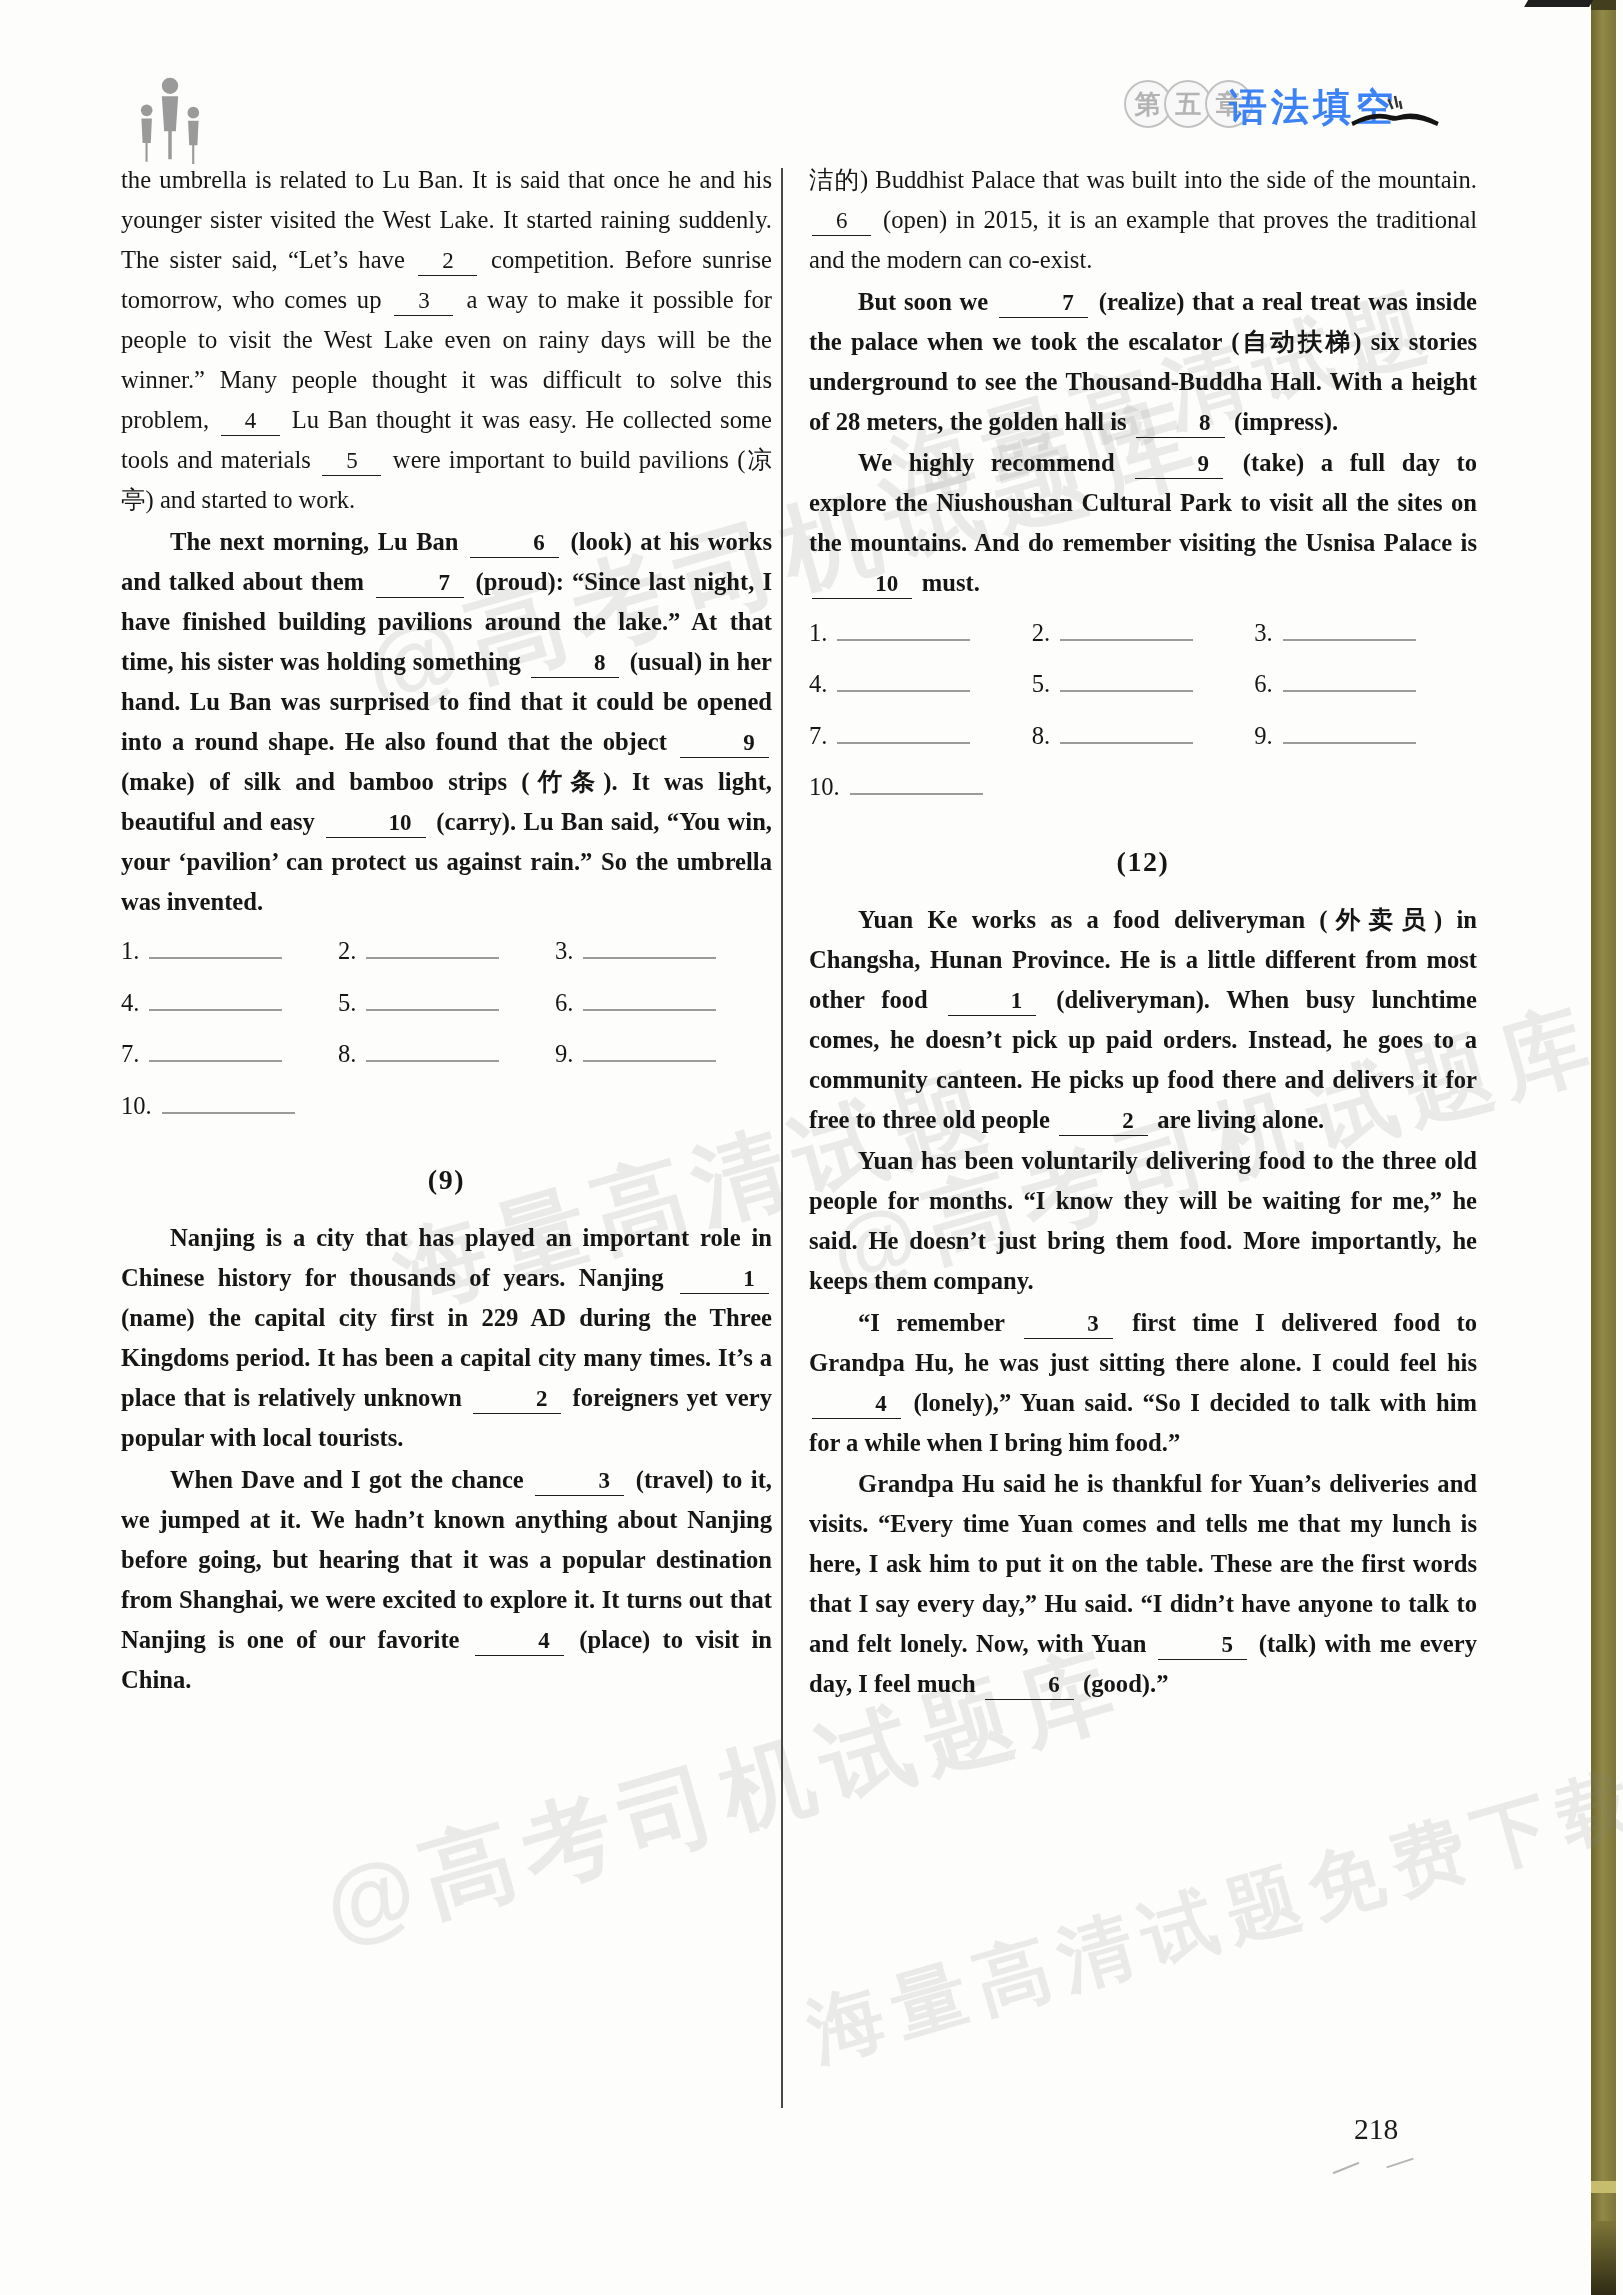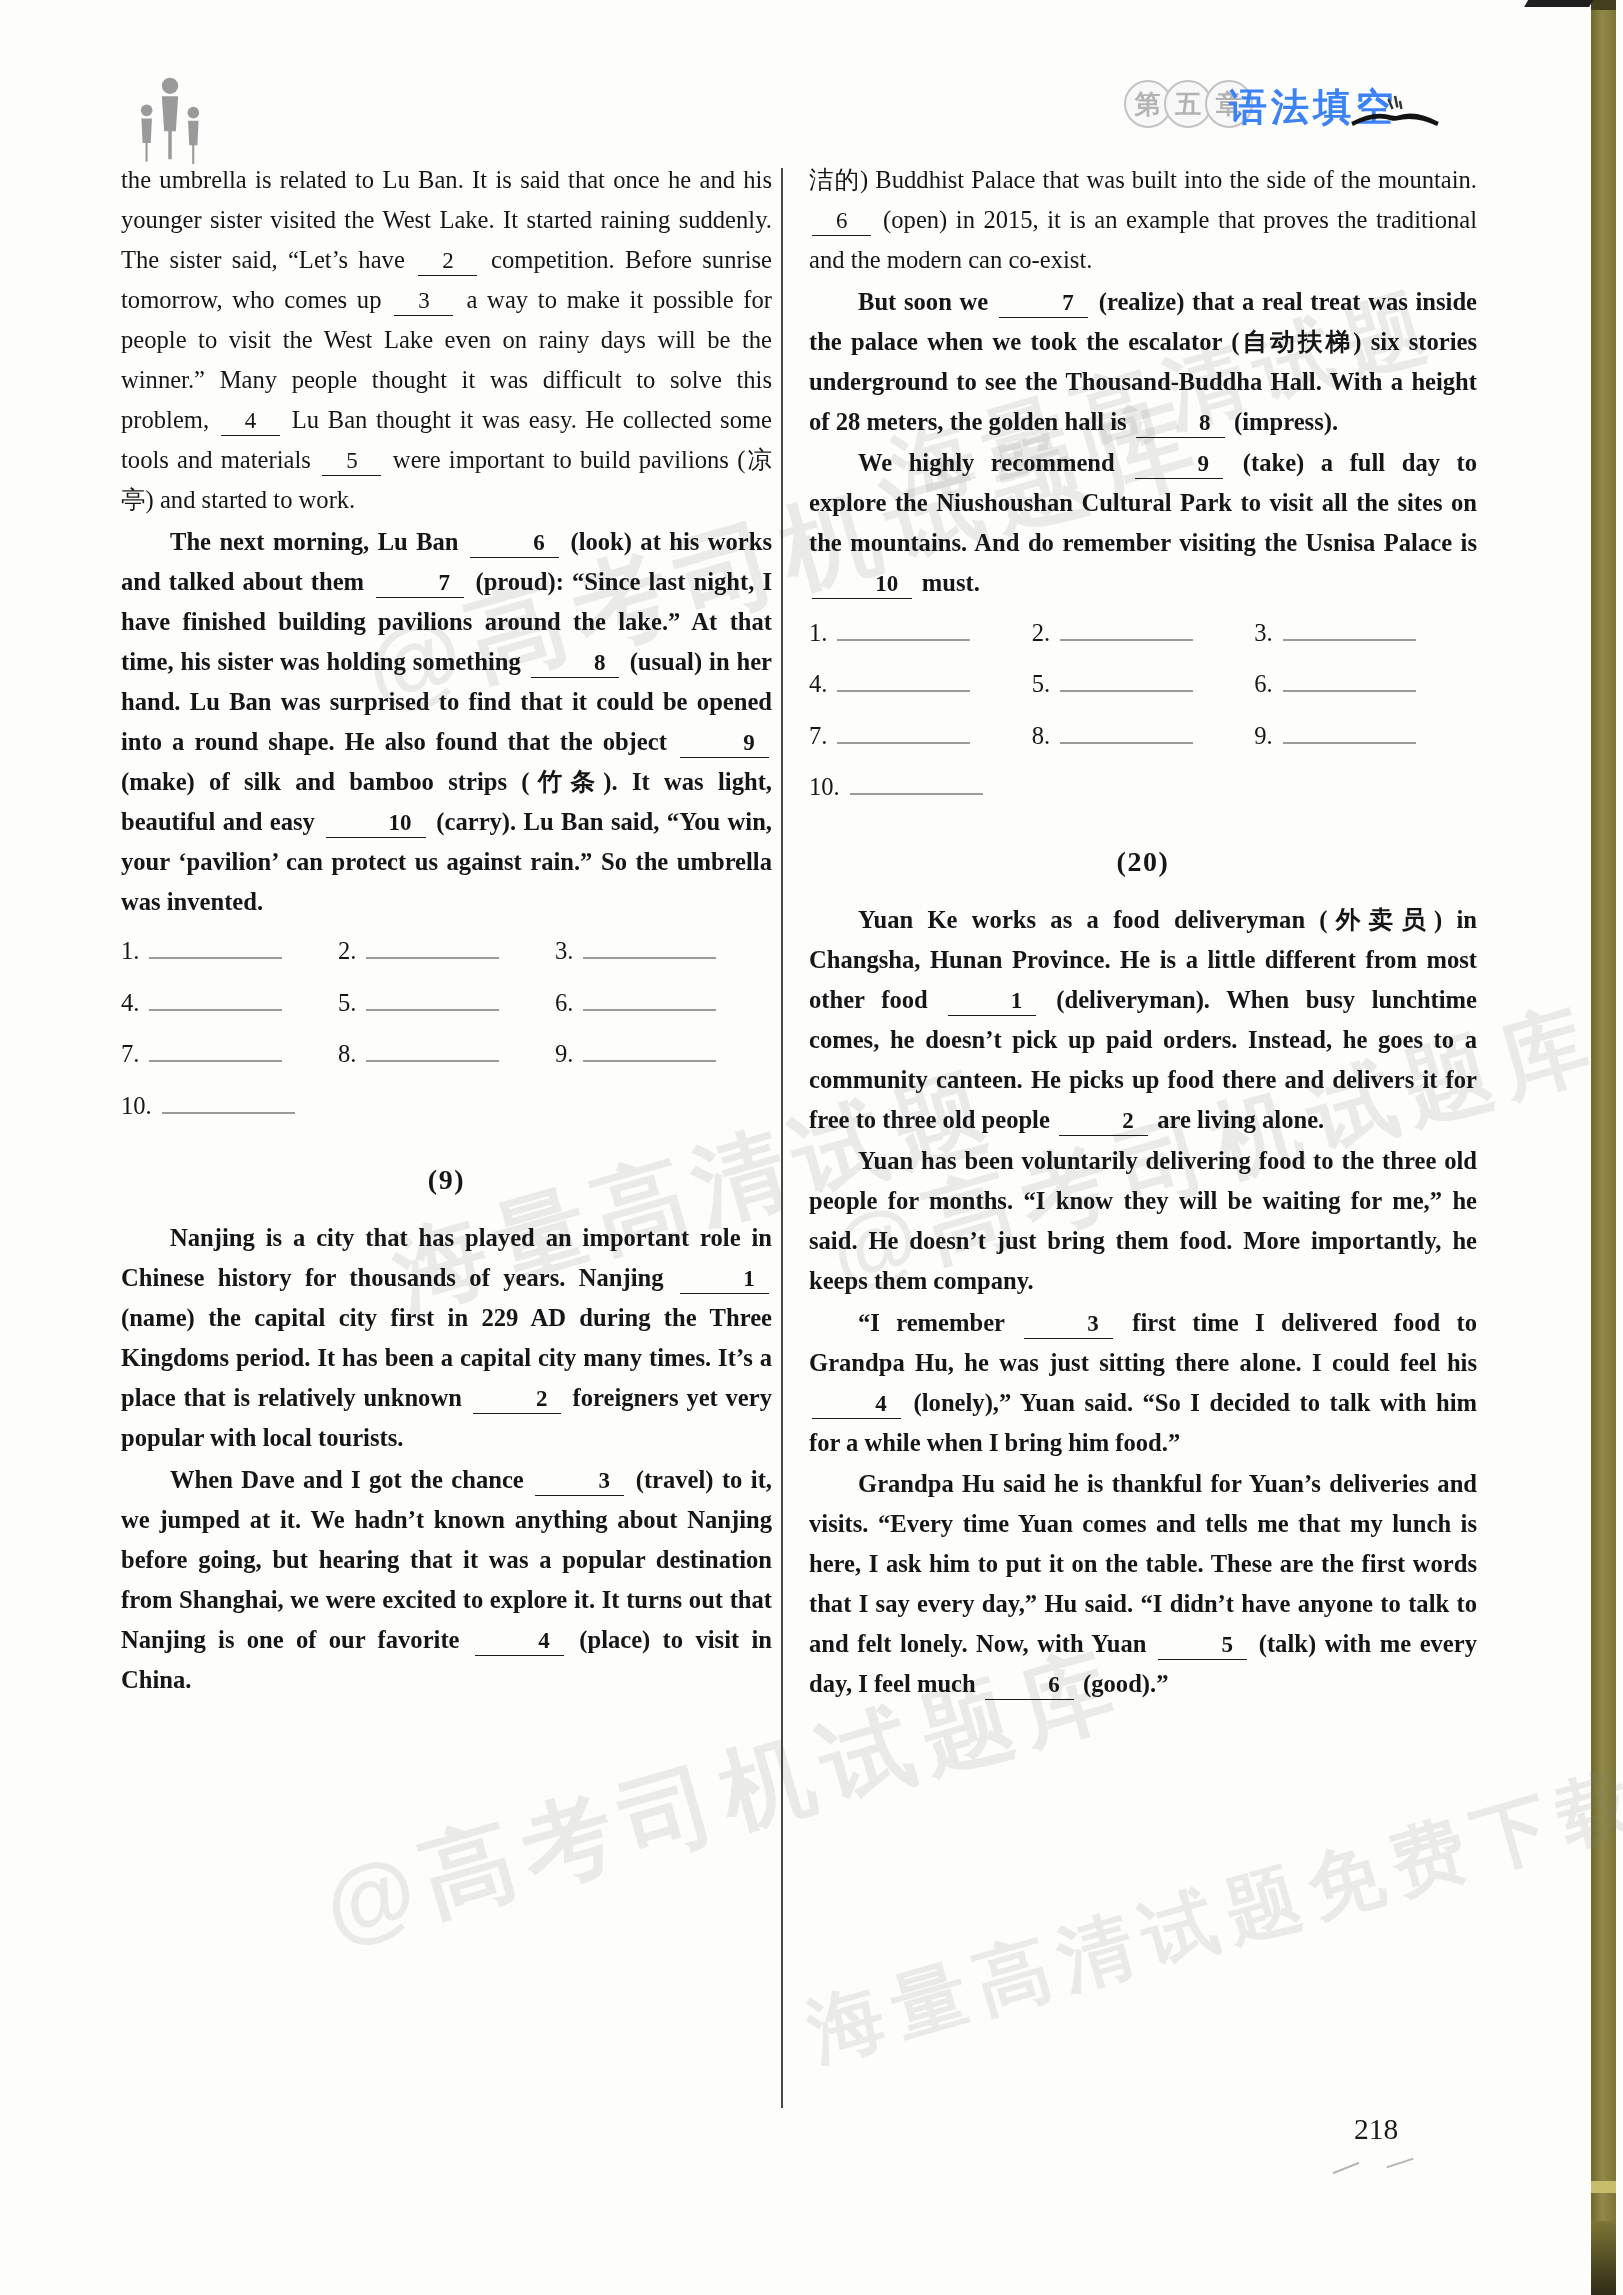--- a/index.html
+++ b/index.html
@@ -218,21 +218,21 @@
         </div>
         <div class="ans">
           <span class="n">9.</span>
           <span class="line"></span>
         </div>
         <div class="ans">
           <span class="n">10.</span>
           <span class="line"></span>
         </div>
       </div>
-    <div class="sec-heading">(20)</div>
+    <div class="sec-heading">(12)</div>
     <div>
         <p class="para ind">Yuan Ke works as a food deliveryman (外卖员) in Changsha, Hunan Province. He is a little different from most other food <span class="blank">1</span> (deliveryman). When busy lunchtime comes, he doesn’t pick up paid orders. Instead, he goes to a community canteen. He picks up food there and delivers it for free to three old people <span class="blank">2</span> are living alone.</p>
         <p class="para ind">Yuan has been voluntarily delivering food to the three old people for months. “I know they will be waiting for me,” he said. He doesn’t just bring them food. More importantly, he keeps them company.</p>
         <p class="para ind">“I remember <span class="blank">3</span> first time I delivered food to Grandpa Hu, he was just sitting there alone. I could feel his <span class="blank">4</span> (lonely),” Yuan said. “So I decided to talk with him for a while when I bring him food.”</p>
         <p class="para ind">Grandpa Hu said he is thankful for Yuan’s deliveries and visits. “Every time Yuan comes and tells me that my lunch is here, I ask him to put it on the table. These are the first words that I say every day,” Hu said. “I didn’t have anyone to talk to and felt lonely. Now, with Yuan <span class="blank">5</span> (talk) with me every day, I feel much <span class="blank">6</span> (good).”</p>
       </div>
   </div>
 
   <div class="page-number">218</div>
   <div class="pg-squiggle sq1"></div>

